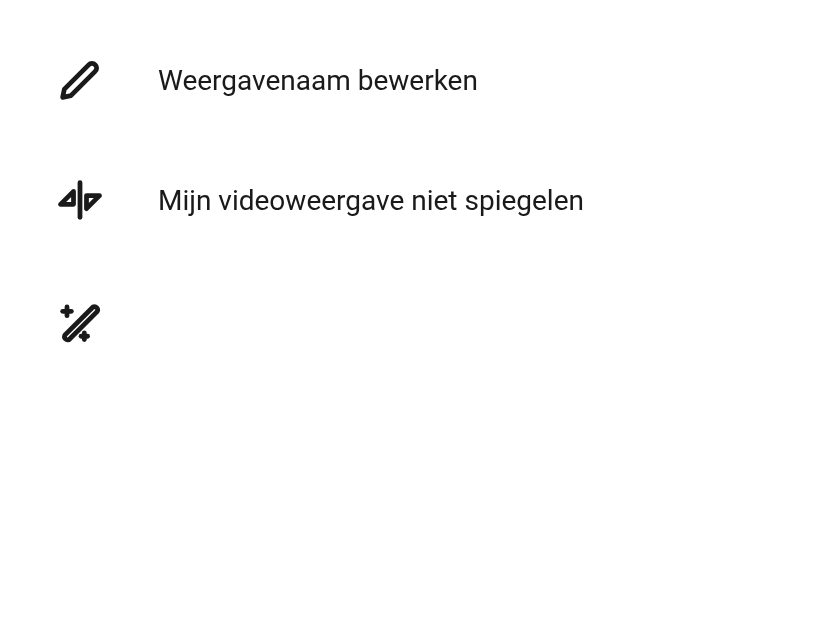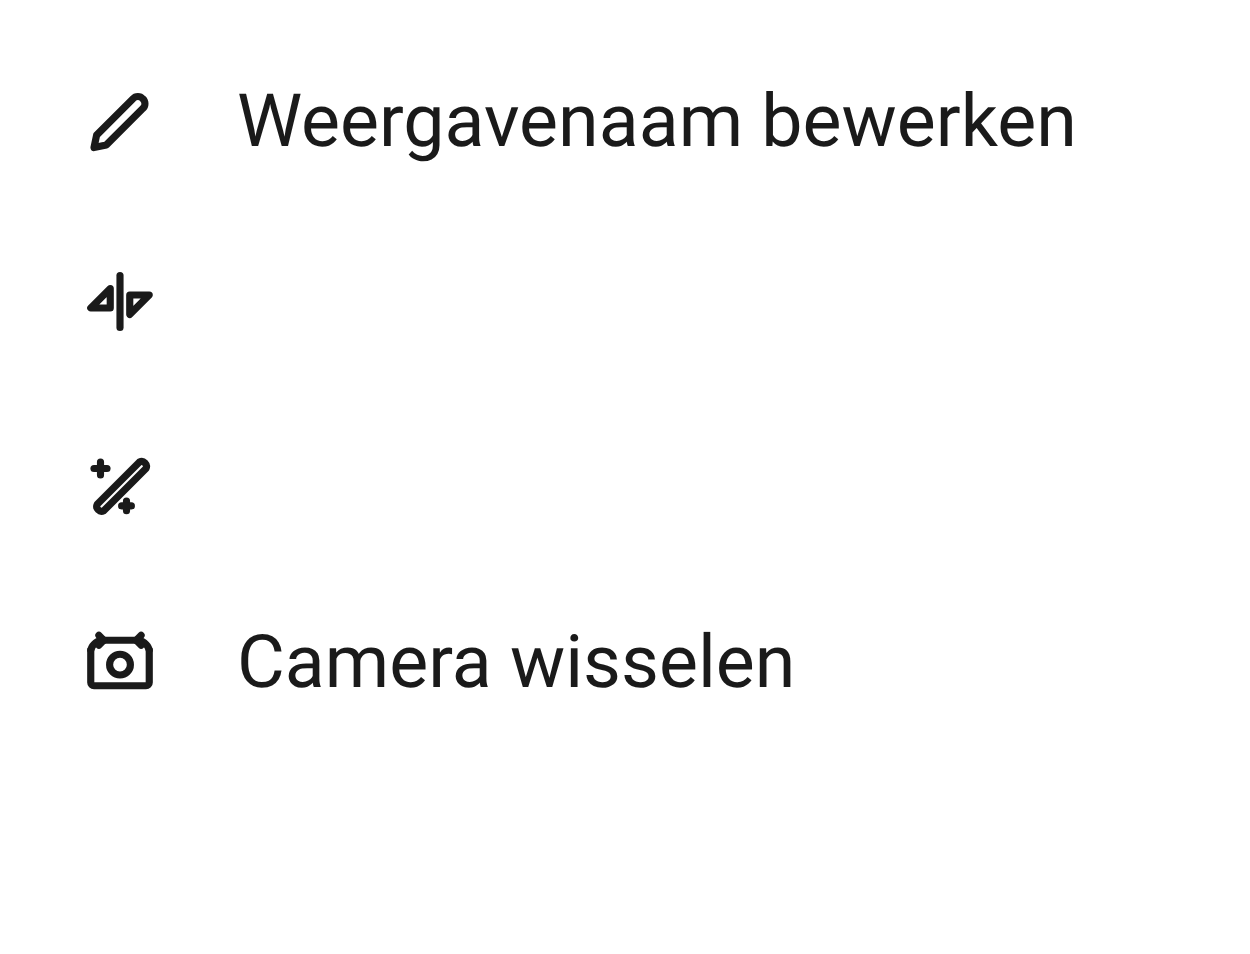--- a/index.html
+++ b/index.html
@@ -36,21 +36,21 @@
     .icon-wrapper svg {
       width: 52px;
       height: 52px;
       stroke: #1a1a1a;
       stroke-width: 2.2;
       fill: none;
       stroke-linecap: round;
       stroke-linejoin: round;
     }
     .menu-label {
-      font-size: 49px;
+      font-size: 28px;
       font-weight: 400;
       color: #1a1a1a;
       line-height: 1.25;
     }
   </style>
 </head>
 <body>
 
 <div class="menu-list">
 
@@ -64,42 +64,29 @@
   </div>
 
   <div class="menu-item">
     <span class="icon-wrapper">
       <svg viewBox="0 0 24 24">
         <line x1="12" y1="4" x2="12" y2="20"></line>
         <path d="M9 8 L3 14 L9 14 Z"></path>
         <path d="M15 10 L21 10 L15 16 Z"></path>
       </svg>
     </span>
+    <span class="menu-label">Mijn videoweergave niet spiegelen</span>
   </div>
 
   <div class="menu-item">
     <span class="icon-wrapper">
       <svg viewBox="0 0 24 24">
         <path d="M5 19 L18 6 a1.5 1.5 0 0 1 2 2 L7 21 a1.5 1.5 0 0 1 -2 -2 Z"></path>
         <line x1="6" y1="6" x2="6" y2="10"></line>
         <line x1="4" y1="8" x2="8" y2="8"></line>
         <line x1="14" y1="18" x2="14" y2="21"></line>
         <line x1="12.5" y1="19.5" x2="15.5" y2="19.5"></line>
       </svg>
     </span>
   </div>
 
-  <div class="menu-item">
-    <span class="icon-wrapper">
-      <svg viewBox="0 0 24 24">
-        <path d="M3 8 L3 18 a1 1 0 0 0 1 1 L20 19 a1 1 0 0 0 1 -1 L21 8"></path>
-        <path d="M7 5 L17 5"></path>
-        <circle cx="12" cy="12.5" r="3.2"></circle>
-        <path d="M3 8 a4 4 0 0 1 4 -3"></path>
-        <polyline points="5.5,3.5 7,5 5.5,6.5"></polyline>
-        <path d="M21 8 a4 4 0 0 0 -4 -3"></path>
-        <polyline points="18.5,3.5 17,5 18.5,6.5"></polyline>
-      </svg>
-    </span>
-    <span class="menu-label">Camera wisselen</span>
-  </div>
 
 </div>
 
 </body></html>

